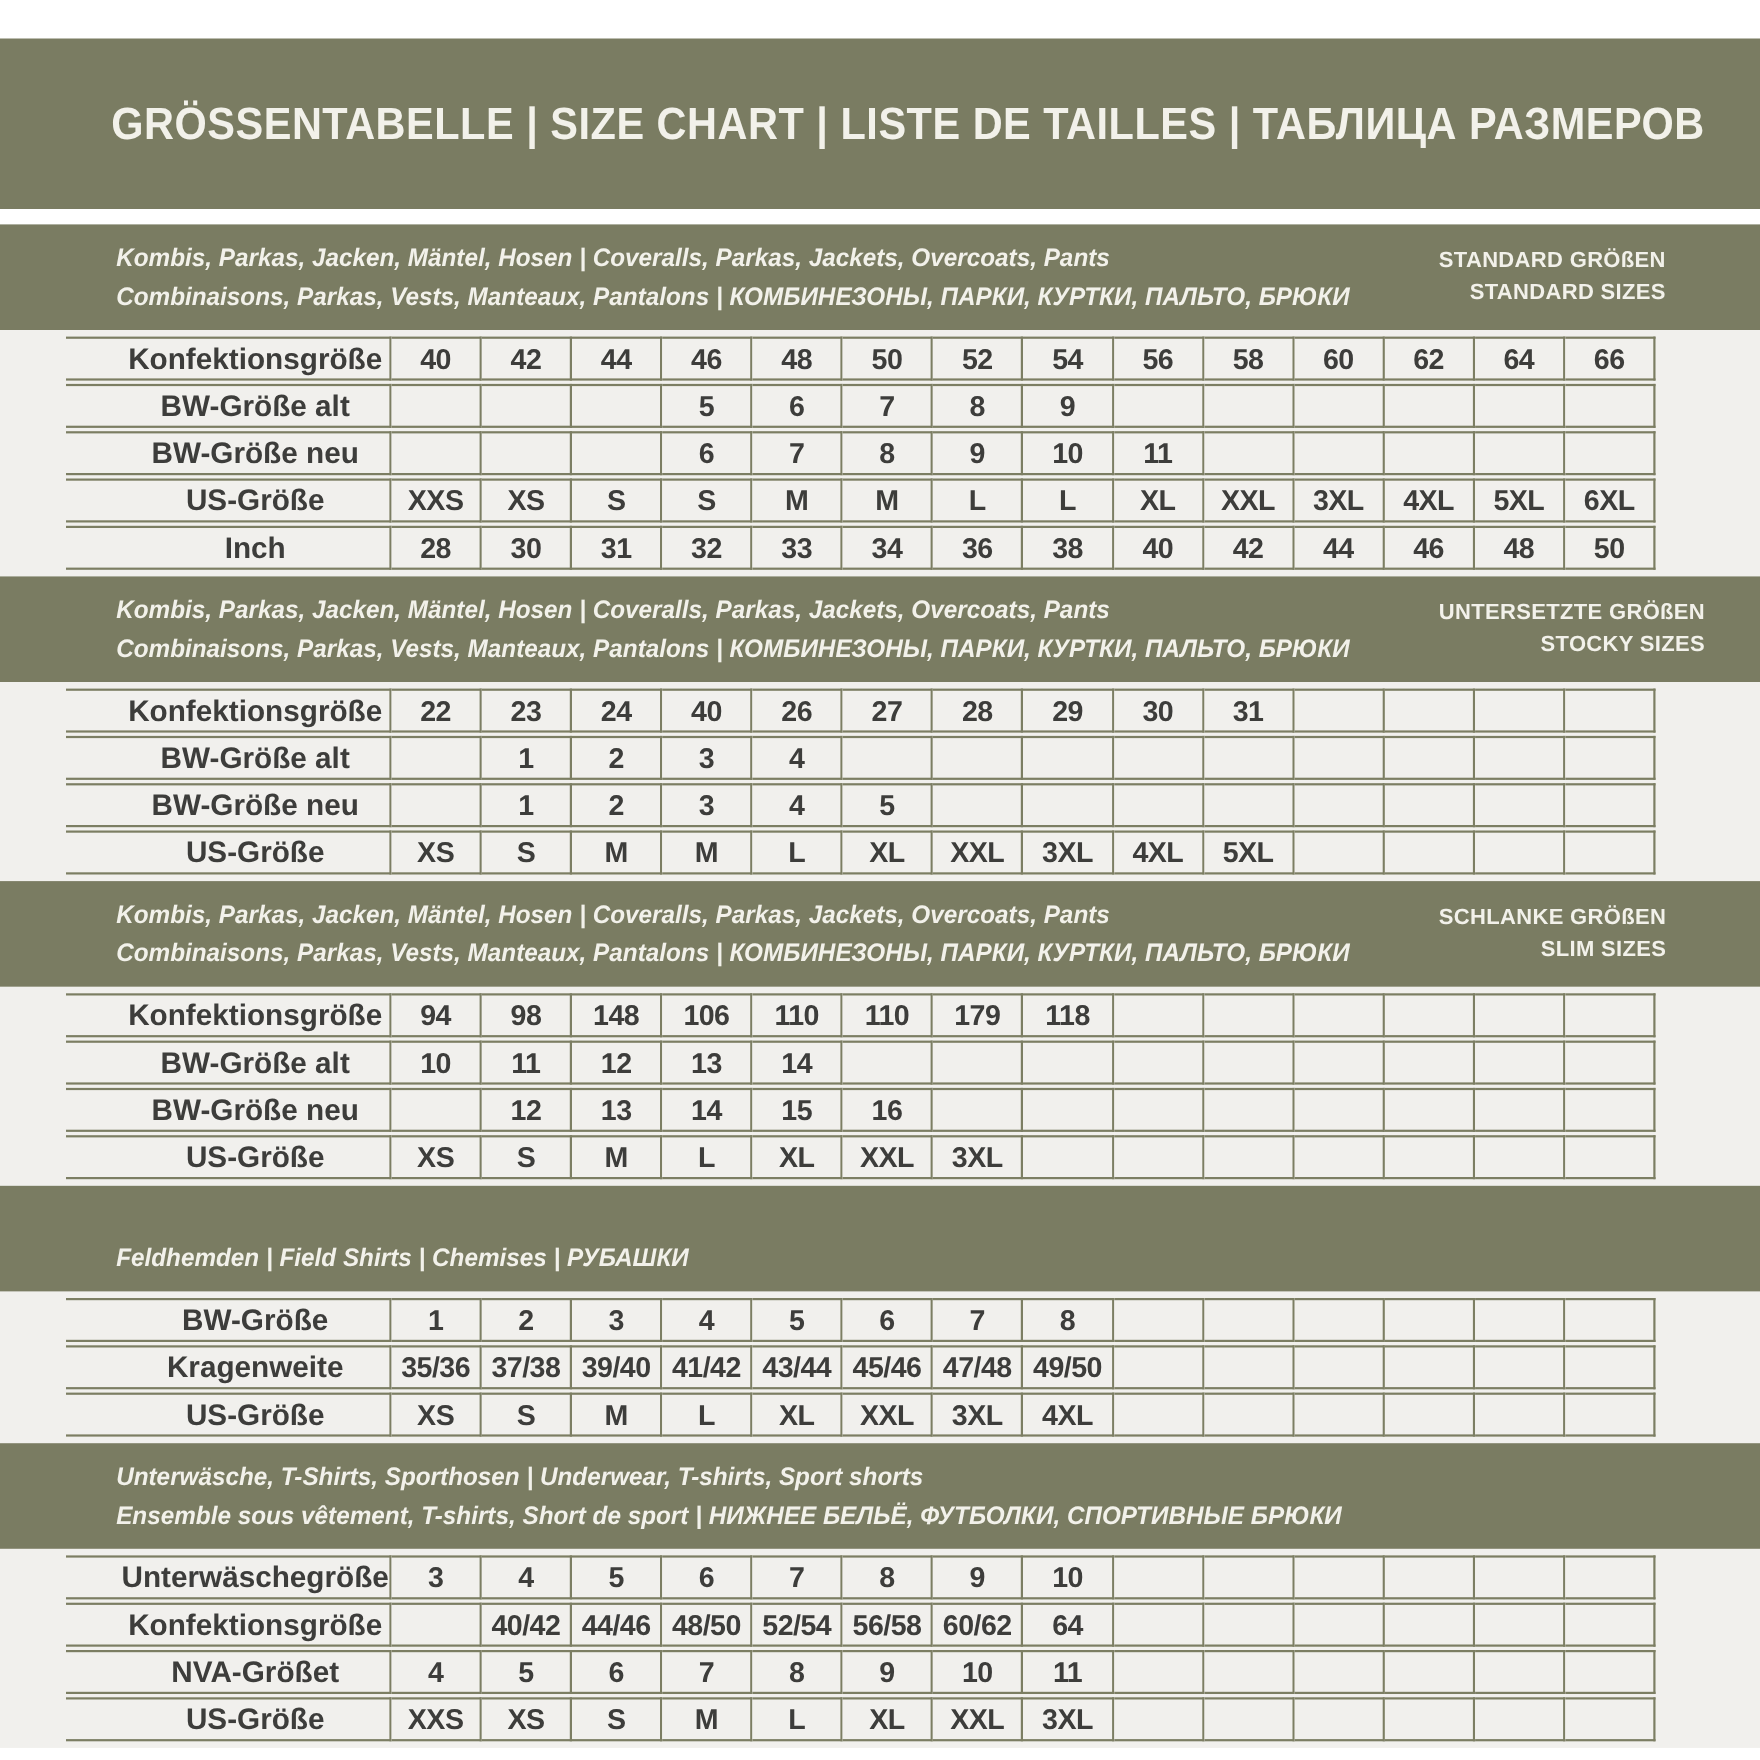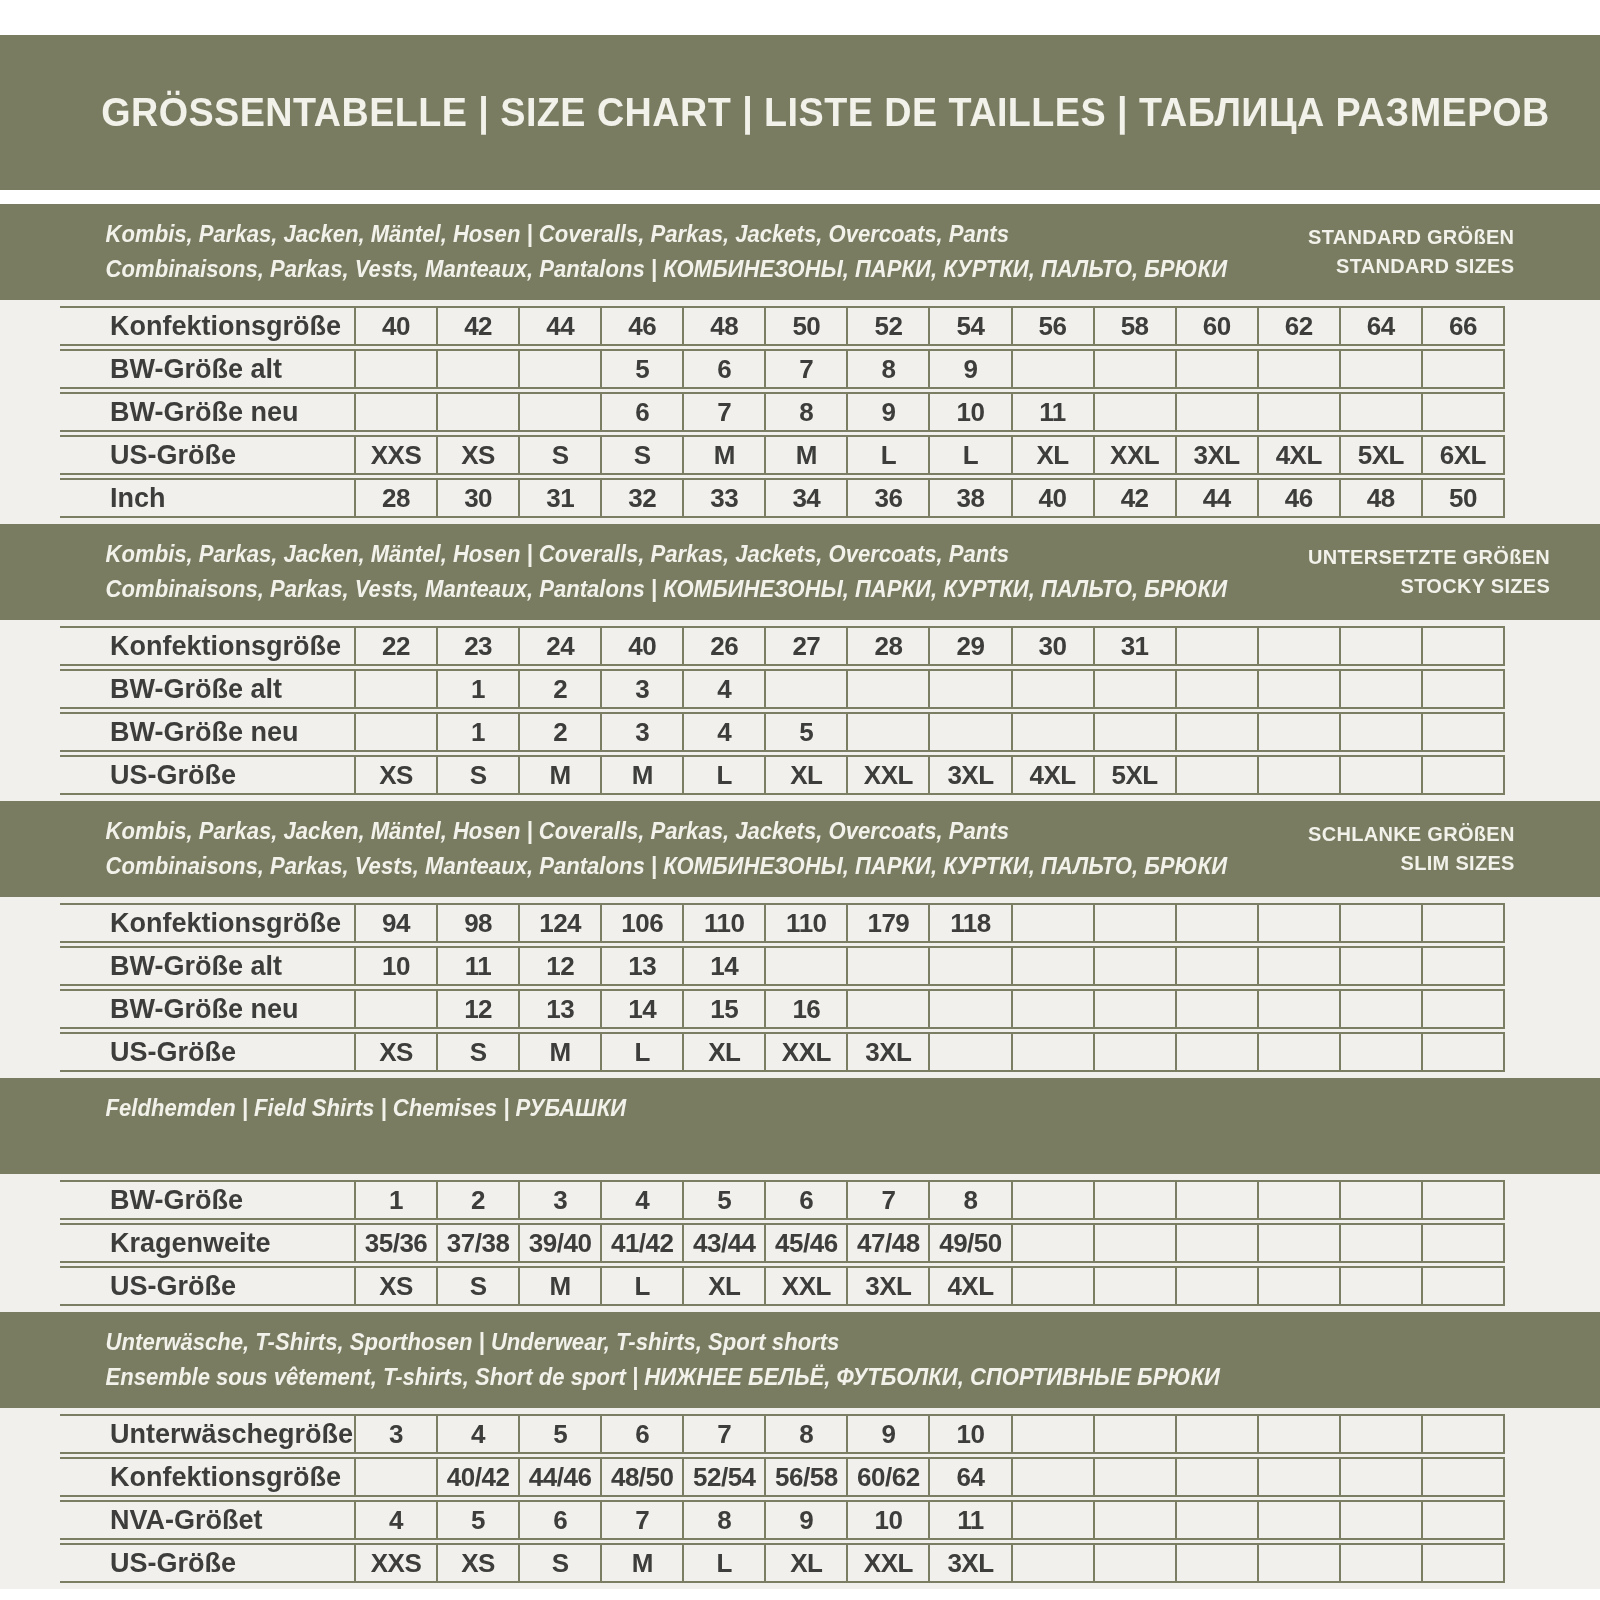--- a/index.html
+++ b/index.html
@@ -19,21 +19,21 @@
   .title-band{
     background:var(--olive);height:155px;display:flex;align-items:center;
     margin-bottom:14px;
   }
   .title{
     color:var(--band-ink);font-size:41px;font-weight:bold;letter-spacing:.5px;
     padding-left:110px;white-space:nowrap;
     transform:scaleX(.92);transform-origin:left center;
   }
   .band{background:var(--olive);position:relative;padding:13px 0;}
-  .band.tall{min-height:70px;display:flex;align-items:flex-start;}
+  .band.tall{min-height:70px;display:flex;align-items:flex-end;}
   .band-left{display:block;font-style:italic;}
   .band-line{
     color:var(--band-ink);font-weight:bold;font-size:23px;line-height:35px;
     padding-left:110px;white-space:nowrap;
     transform:scaleX(.96);transform-origin:left center;
   }
   .band-right{position:absolute;left:1308px;top:50%;transform:translateY(-50%);text-align:right;}
   .band-rline{
     color:var(--band-ink);font-weight:bold;font-size:20px;line-height:29px;
     white-space:nowrap;letter-spacing:.3px;
@@ -44,21 +44,21 @@
     width:1445px;margin-left:60px;
   }
   table.size-table td{
     border:2px solid var(--line);border-left:none;
     height:36px;background:var(--strip);
     color:var(--ink);font-weight:bold;font-size:26px;letter-spacing:-0.5px;
     text-align:center;padding:0;vertical-align:middle;
     overflow:hidden;white-space:nowrap;
   }
   table.size-table td.label{
-    text-align:left;padding-left:50px;font-size:27px;letter-spacing:0;
+    text-align:center;padding-left:50px;font-size:27px;letter-spacing:0;
   }
 </style>
 </head>
 <body>
 
 <div class="page">
   <div class="title-band">
     <div class="title">GRÖSSENTABELLE | SIZE CHART | LISTE DE TAILLES | ТАБЛИЦА РАЗМЕРОВ</div>
   </div>
   <div id="sections">
@@ -308,21 +308,21 @@
             <col>
             <col>
             <col>
             <col>
           </colgroup>
           <tbody>
             <tr>
               <td class="label">Konfektionsgröße</td>
               <td>94</td>
               <td>98</td>
-              <td>124</td>
+              <td>148</td>
               <td>106</td>
               <td>110</td>
               <td>110</td>
               <td>179</td>
               <td>118</td>
               <td></td>
               <td></td>
               <td></td>
               <td></td>
               <td></td>

